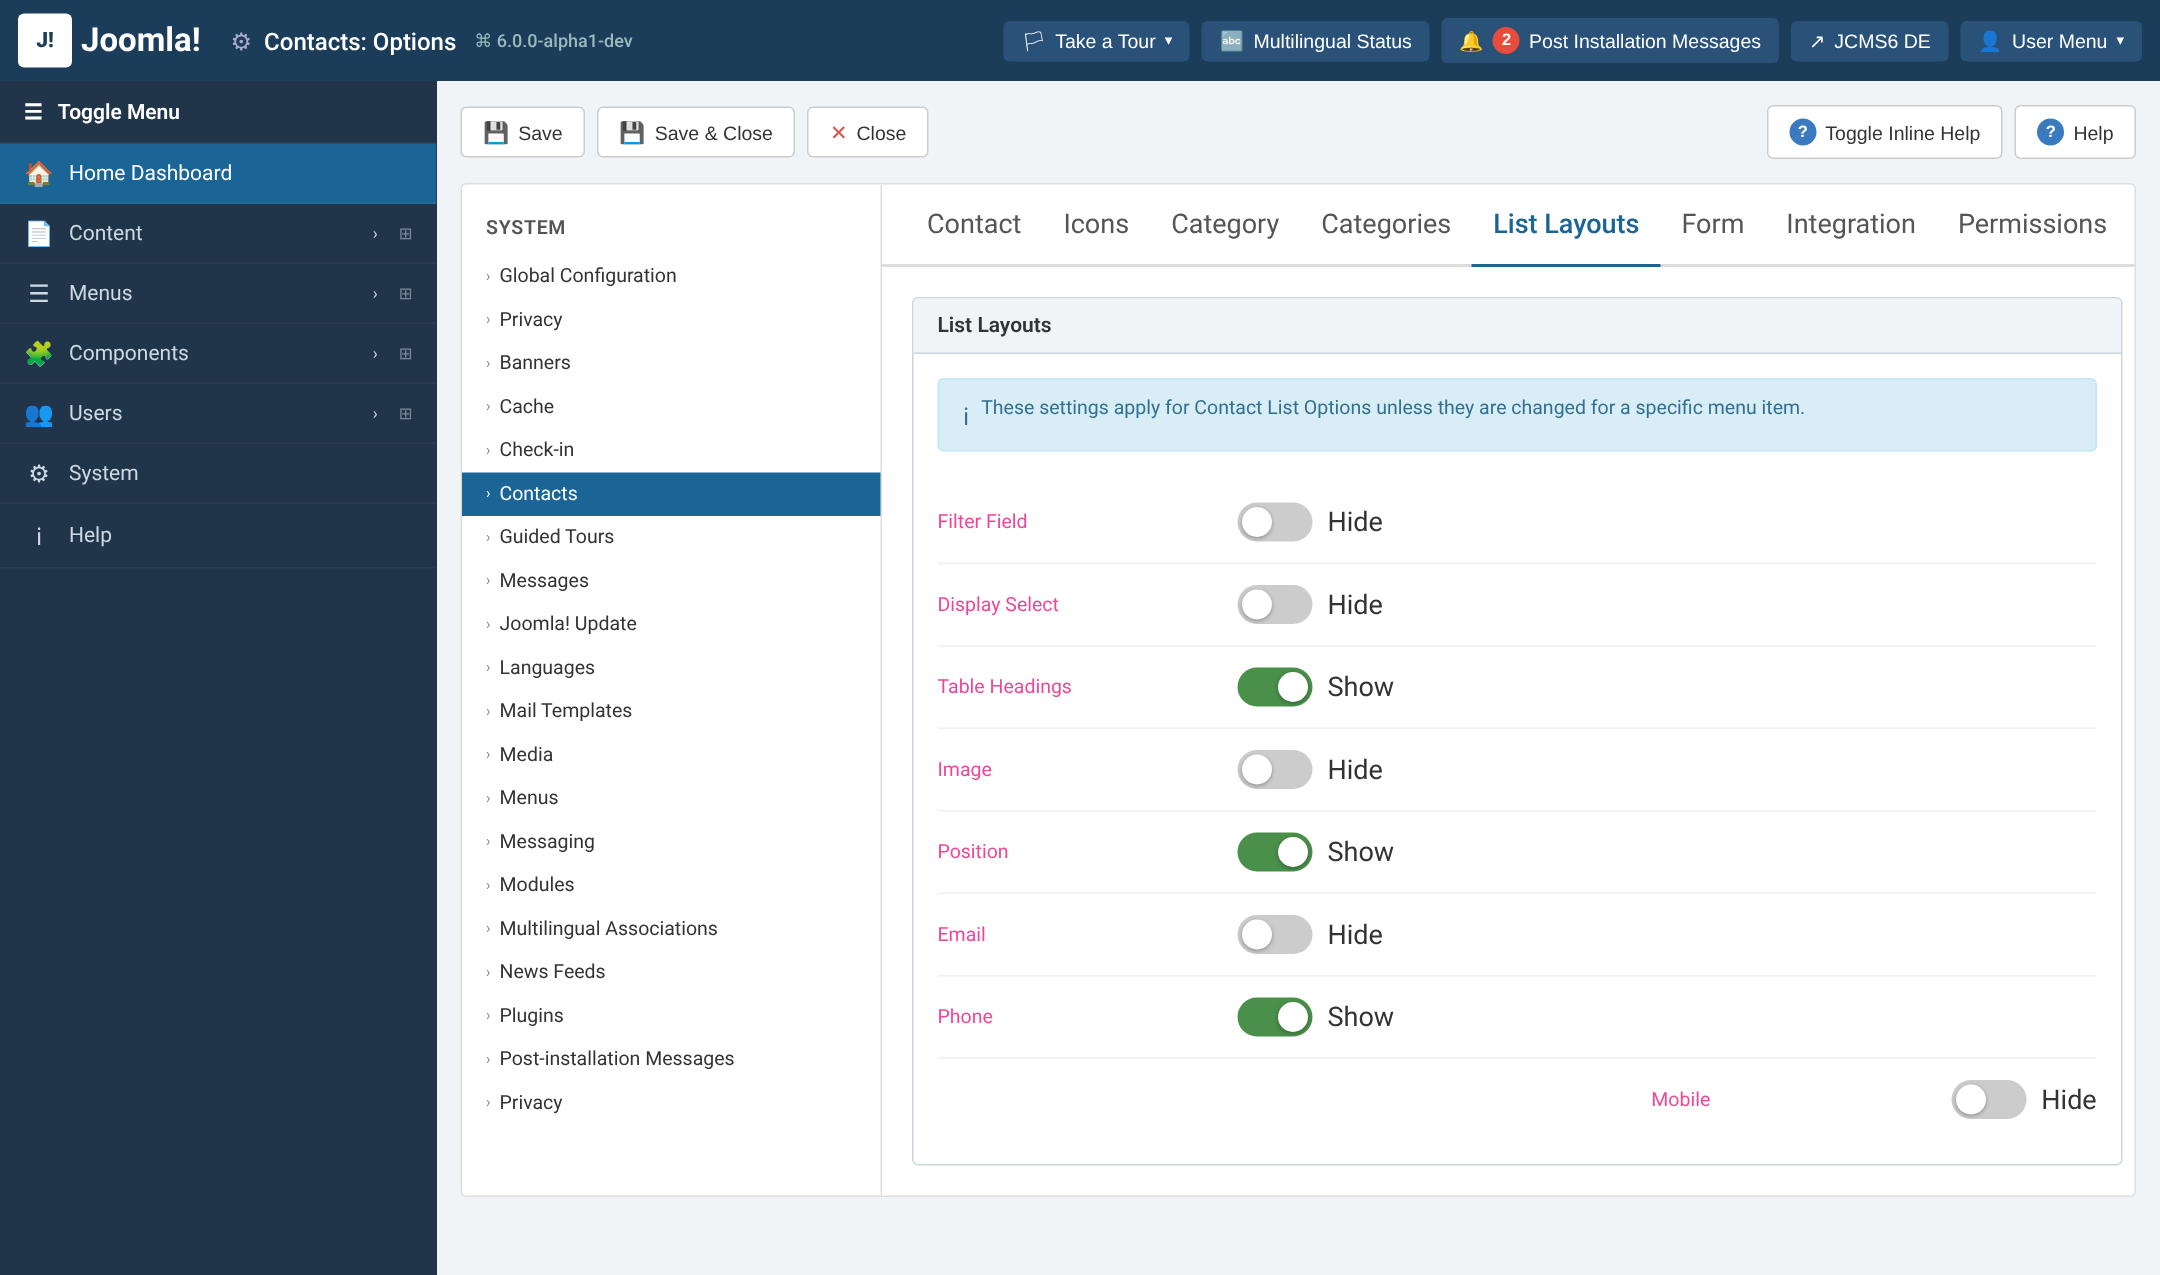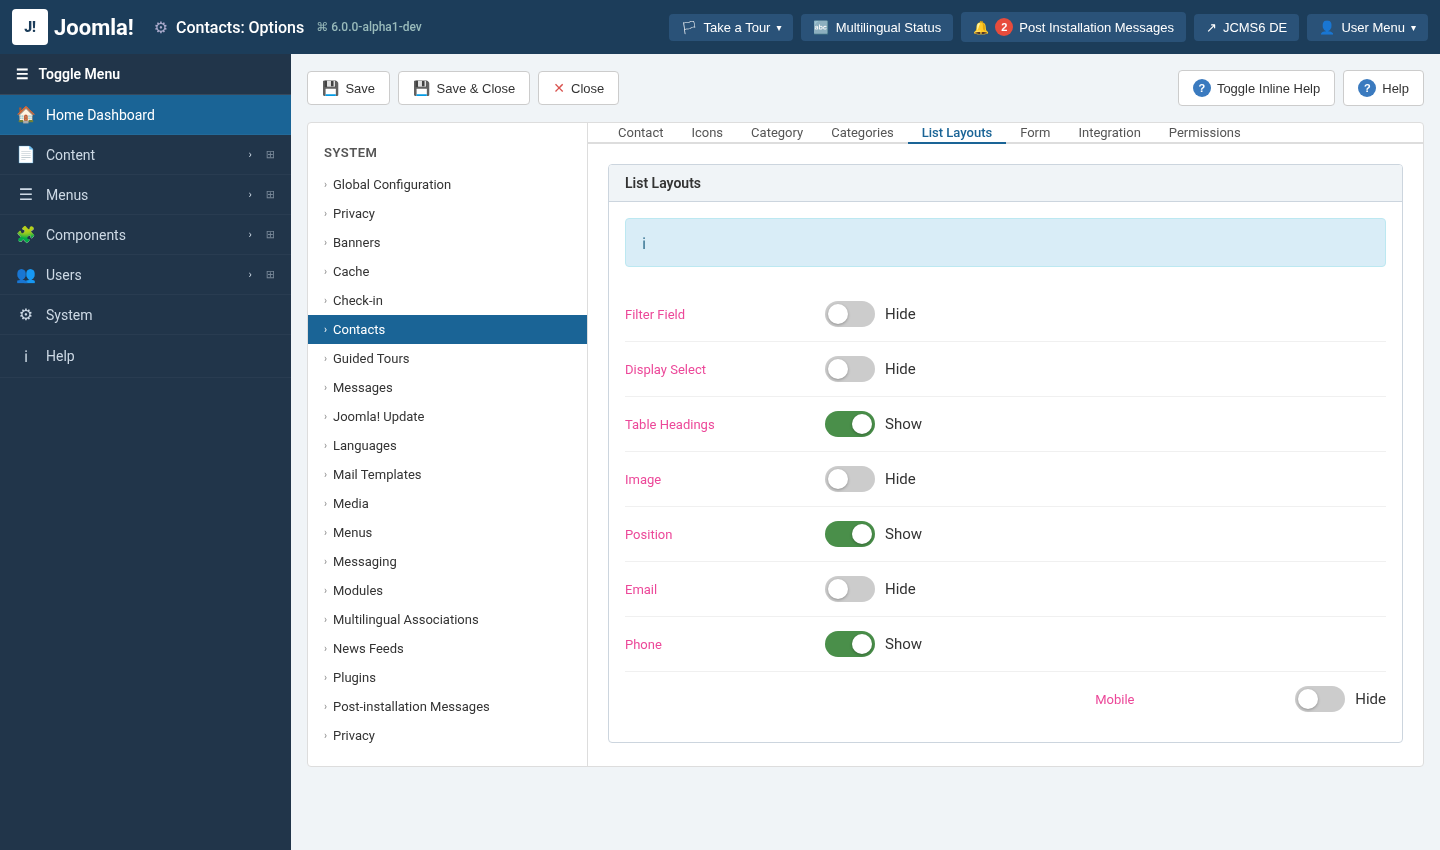--- a/index.html
+++ b/index.html
@@ -141,21 +141,21 @@
       flex: 1;
       padding: 0;
     }
 
     
     .tabs {
       display: flex; border-bottom: 2px solid #ddd;
       padding: 0 16px;
     }
     .tab {
-      padding: 2px 14px; cursor: pointer; font-size: 13px;
+      padding: 16px 14px; cursor: pointer; font-size: 18px;
       color: #555; border-bottom: 2px solid transparent;
       margin-bottom: -2px; white-space: nowrap;
     }
     .tab.active { color: #1a6496; border-bottom: 2px solid #1a6496; font-weight: 500; }
 
     
     .tab-content { padding: 20px; }
 
     .panel-box {
       border: 1px solid #ccd5de;
@@ -208,21 +208,21 @@
       position: absolute;
       top: 3px;
       width: 20px; height: 20px;
       border-radius: 50%;
       background: white;
       box-shadow: 0 1px 3px rgba(0,0,0,0.3);
       transition: left 0.2s;
     }
     .toggle-track.off .toggle-knob { left: 3px; }
     .toggle-track.on .toggle-knob { left: 27px; }
-    .toggle-label { font-size: 15px; color: #333; }
+    .toggle-label { font-size: 18px; color: #333; }
 
     
     ::-webkit-scrollbar { width: 6px; }
     ::-webkit-scrollbar-track { background: #f1f1f1; }
     ::-webkit-scrollbar-thumb { background: #888; border-radius: 3px; }
   </style>
 </head>
 <body>
 
 <nav class="navbar">
@@ -432,20 +432,21 @@
         <div class="tab">Integration</div>
         <div class="tab">Permissions</div>
       </div>
 
       <div class="tab-content">
         <div class="panel-box">
           <div class="panel-box-title">List Layouts</div>
           <div class="panel-box-content">
             <div class="info-box">
               <span class="info-icon">ℹ</span>
+              <span>These settings apply for Contact List Options unless they are changed for a specific menu item.</span>
             </div>
 
             <div class="form-row">
               <div class="form-label">Filter Field</div>
               <div class="form-control-area">
                 <div class="toggle-track off">
                   <div class="toggle-knob"></div>
                 </div>
                 <span class="toggle-label">Hide</span>
               </div>

